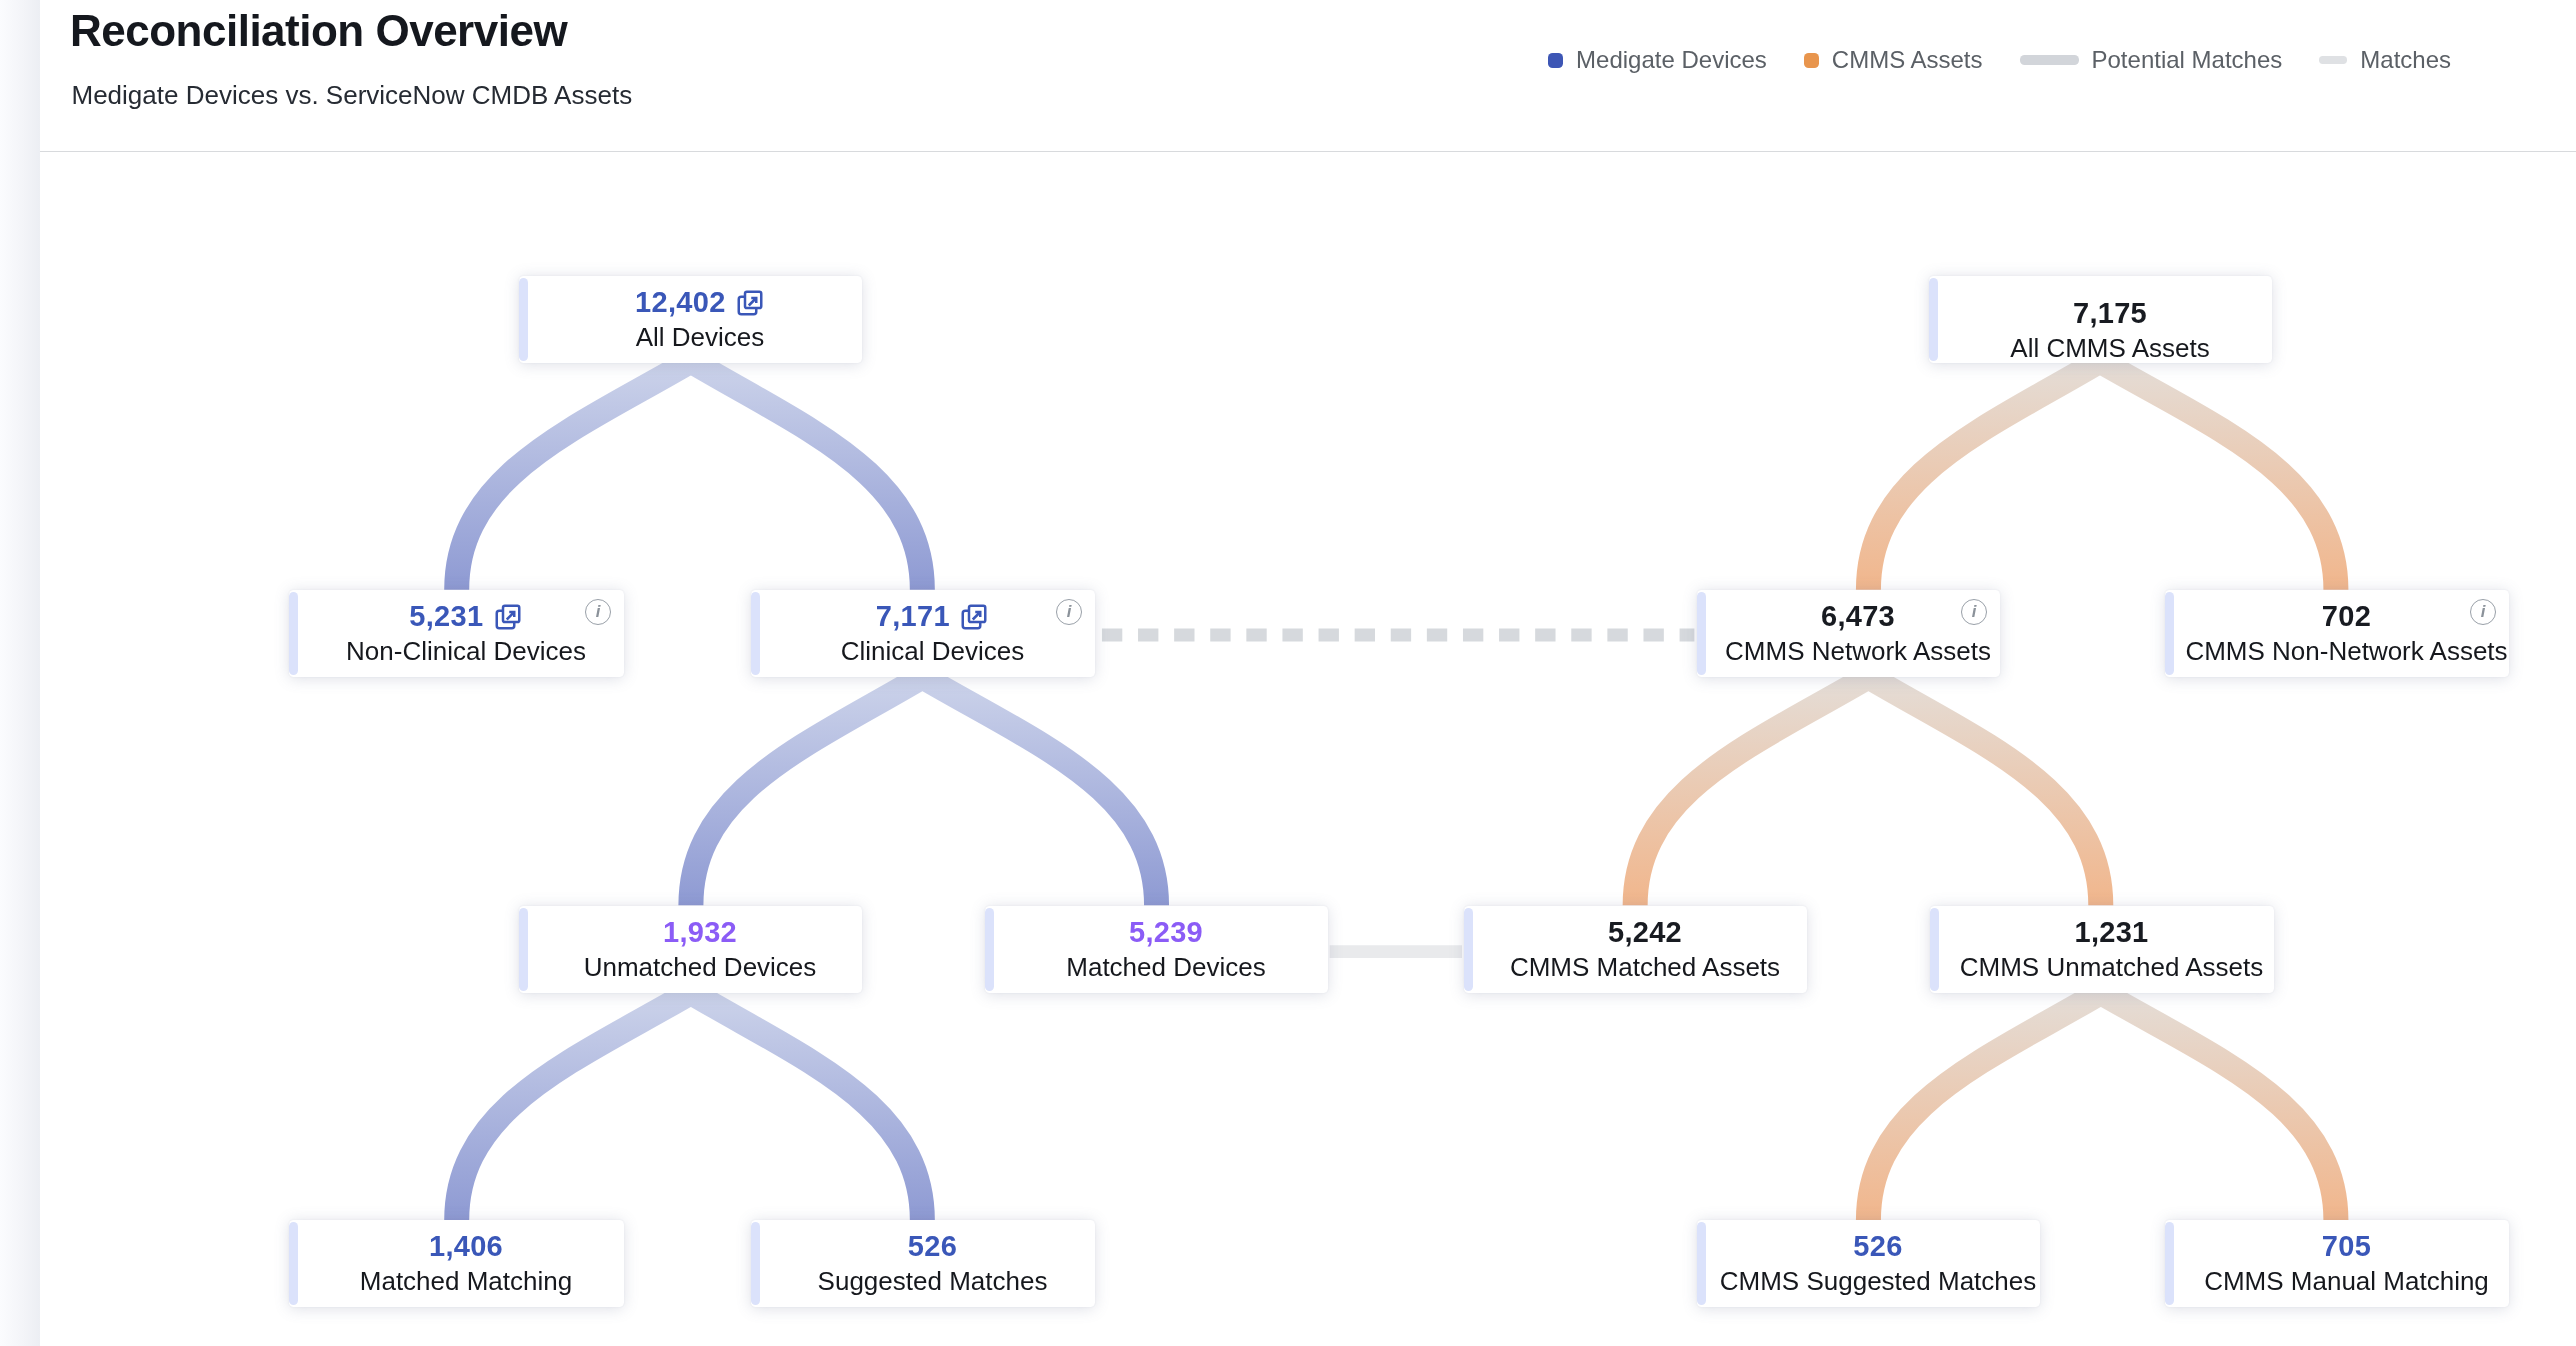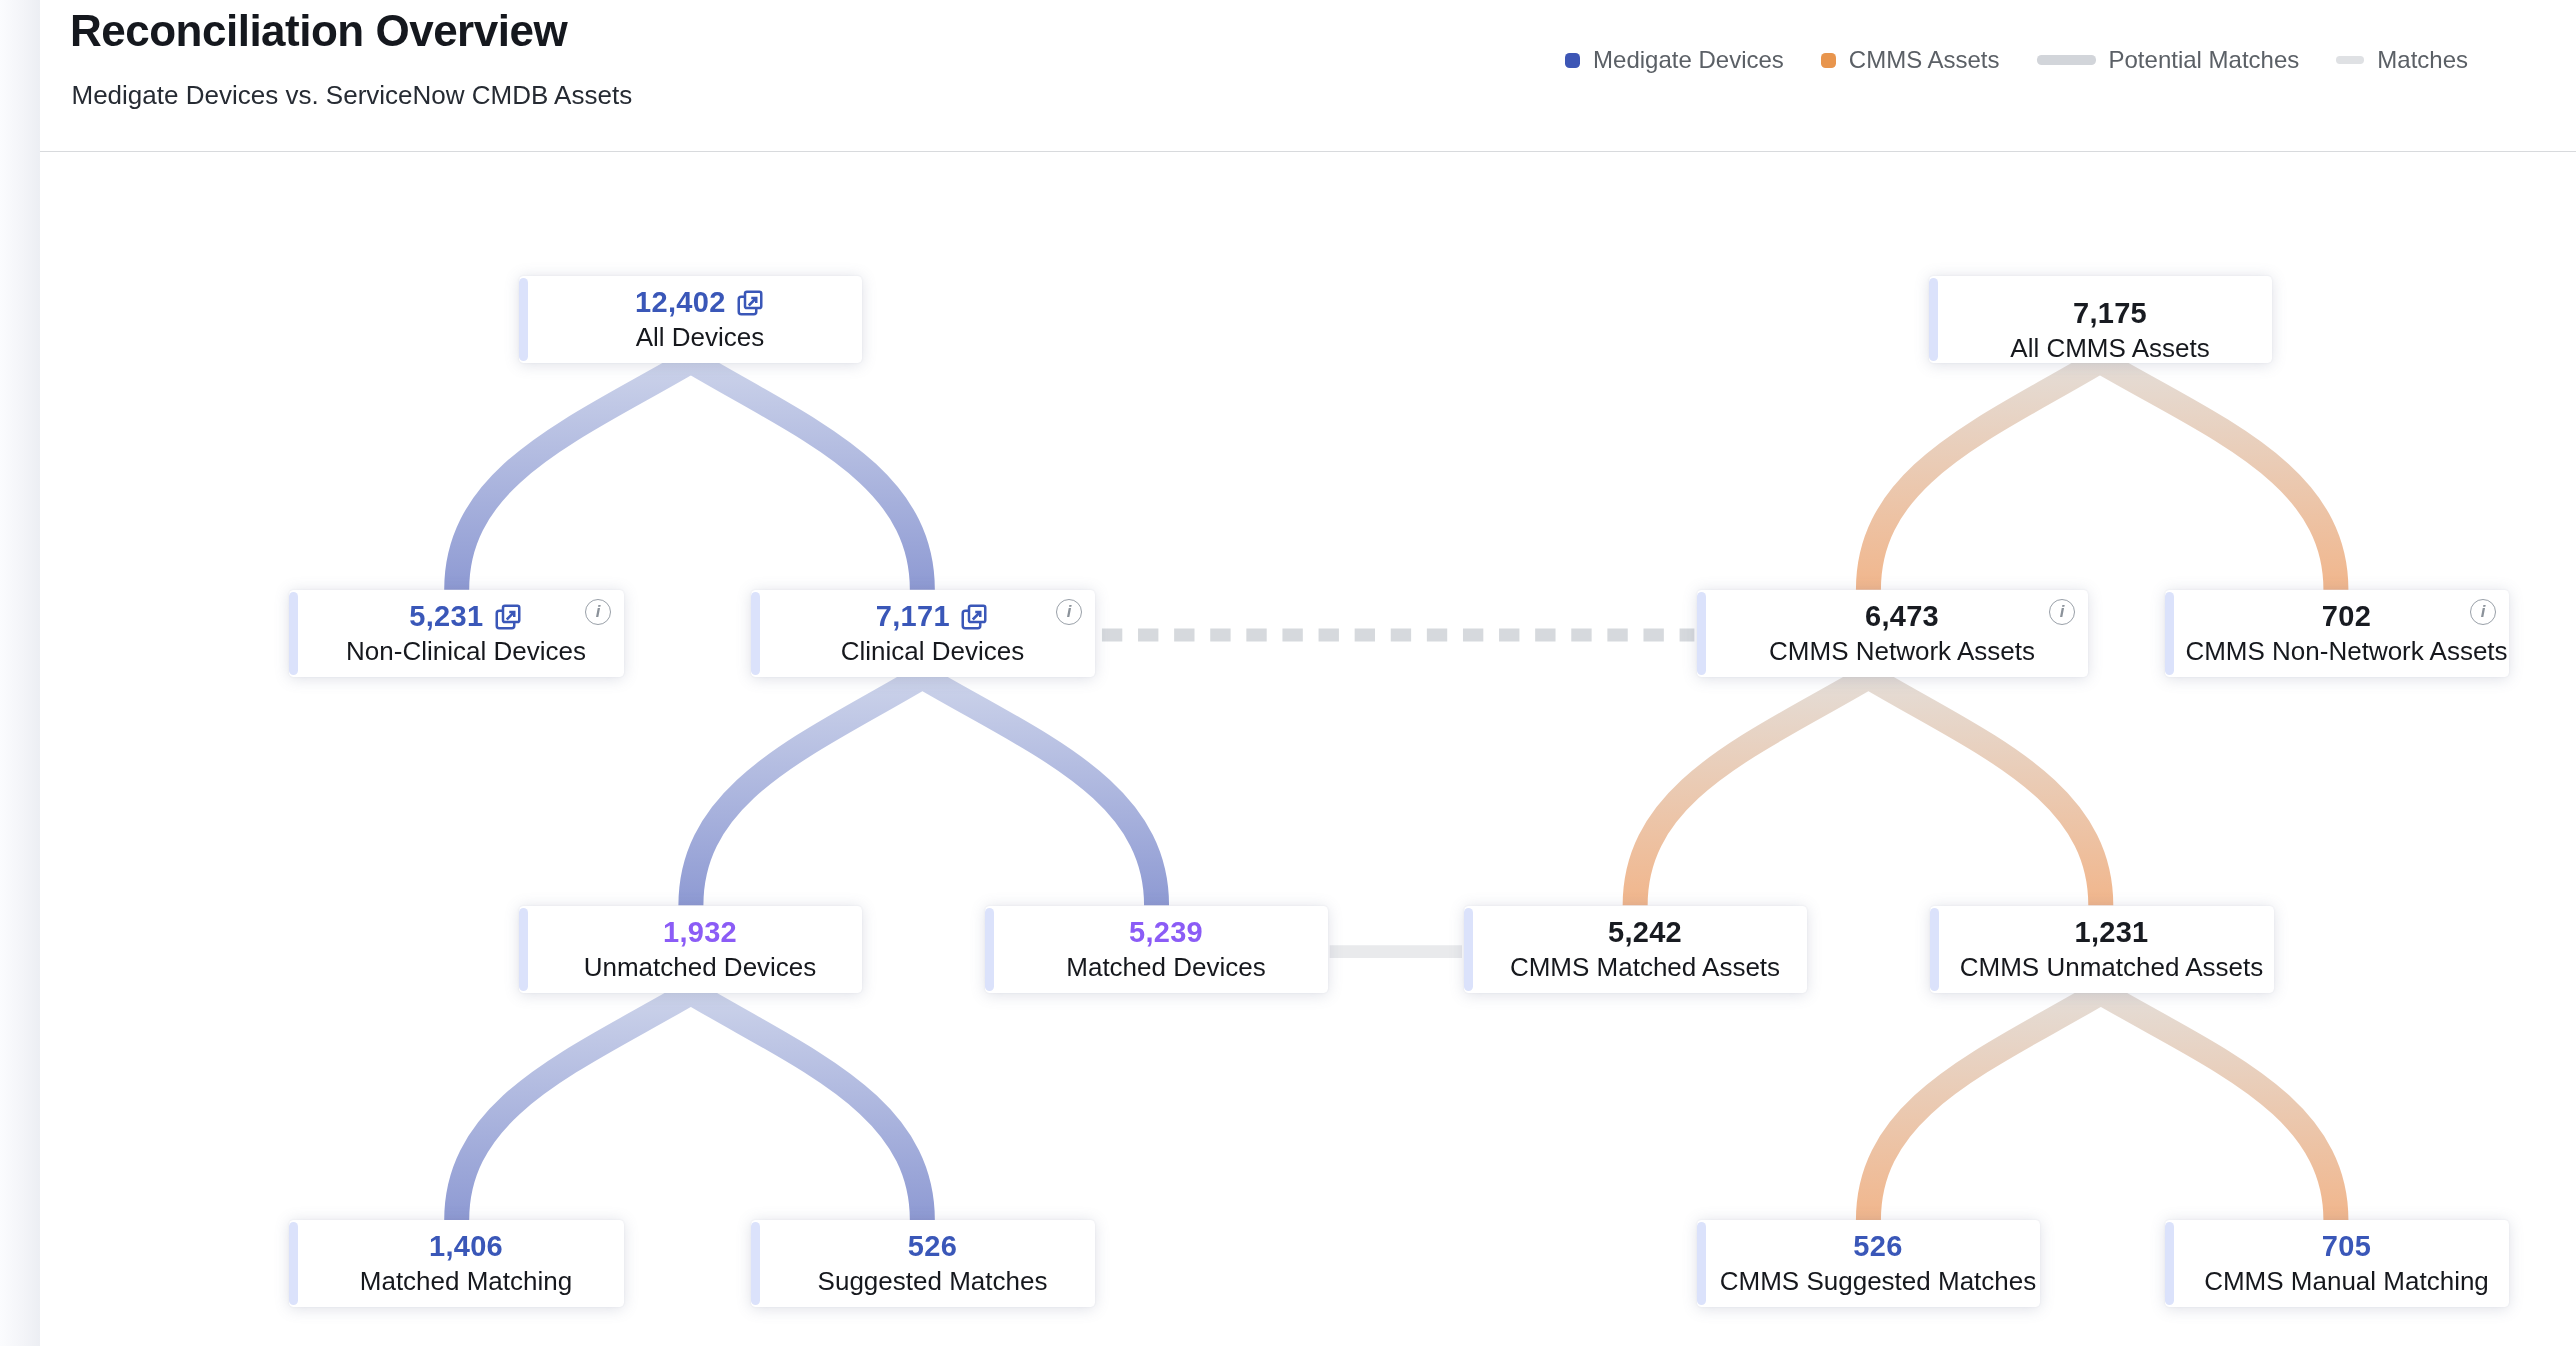--- a/index.html
+++ b/index.html
@@ -11,21 +11,21 @@
   .left-strip { position:absolute; left:0; top:0; width:40px; height:1346px;
     background:linear-gradient(to right,#fbfcfe 0%,#f3f4f8 60%,#eceef3 100%); }
 
   
   .header { position:absolute; left:40px; top:0; right:0; height:152px; background:#fff;
     border-bottom:1.9px solid #d8dadd; }
   .page-title { position:absolute; left:30px; top:5.6px; font-size:44px; font-weight:800;
     color:#15181e; letter-spacing:-0.5px; }
   .page-subtitle { position:absolute; left:31.5px; top:80px; font-size:26px; font-weight:400; color:#262b33; }
 
-  .legend { position:absolute; right:108px; top:46px; display:flex; align-items:center; gap:37px;padding-left:42px; }
+  .legend { position:absolute; right:125px; top:46px; display:flex; align-items:center; gap:37px;padding-left:42px; }
   .legend-item { display:flex; align-items:center; gap:13px; cursor:default; }
   .legend-label { font-size:24px; color:#5b6066; }
   .mk-square { width:15px; height:15px; border-radius:4.6px; }
   .mk-thick-line { width:59px; height:10.2px; border-radius:4.6px; }
   .mk-short-line { width:28px; height:8.3px; border-radius:3.7px; }
 
   
   .flow-svg { position:absolute; left:0; top:0; width:2576px; height:1346px; }
 
   
@@ -39,21 +39,21 @@
   .link-ic { width:30px; height:30px; color:#3A57B8; }
   .info { position:absolute; top:9.3px; right:13px; width:26px; height:26px; border:1.9px solid #99a0a8;
     border-radius:50%; color:#8b929a; font-size:16.7px; font-weight:700; font-style:italic;
     display:flex; align-items:center; justify-content:center; cursor:pointer; background:#fff0; }
 
   
   .c-all-devices            { left:519px;  top:276px; width:343px; }
   .c-all-cmms-assets        { left:1929px; top:276px; width:343px; }
   .c-non-clinical           { left:289px;  top:590px; width:335px; }
   .c-clinical               { left:751px;  top:590px; width:344px; }
-  .c-cmms-network           { left:1697px; top:590px; width:391px; }
+  .c-cmms-network           { left:1697px; top:590px; width:303px; }
   .c-cmms-non-network       { left:2165px; top:590px; width:344px; }
   .c-unmatched              { left:519px;  top:906px; width:343px; }
   .c-matched                { left:985px; top:906px; width:343px; }
   .c-cmms-matched           { left:1464px; top:906px; width:343px; }
   .c-cmms-unmatched         { left:1930px; top:906px; width:344px; }
   .c-manual-matching        { left:289px;  top:1220px; width:335px; }
   .c-suggested-matches      { left:751px;  top:1220px; width:344px; }
   .c-cmms-suggested         { left:1697px; top:1220px; width:343px; }
   .c-cmms-manual            { left:2165px; top:1220px; width:344px; }
 </style>

